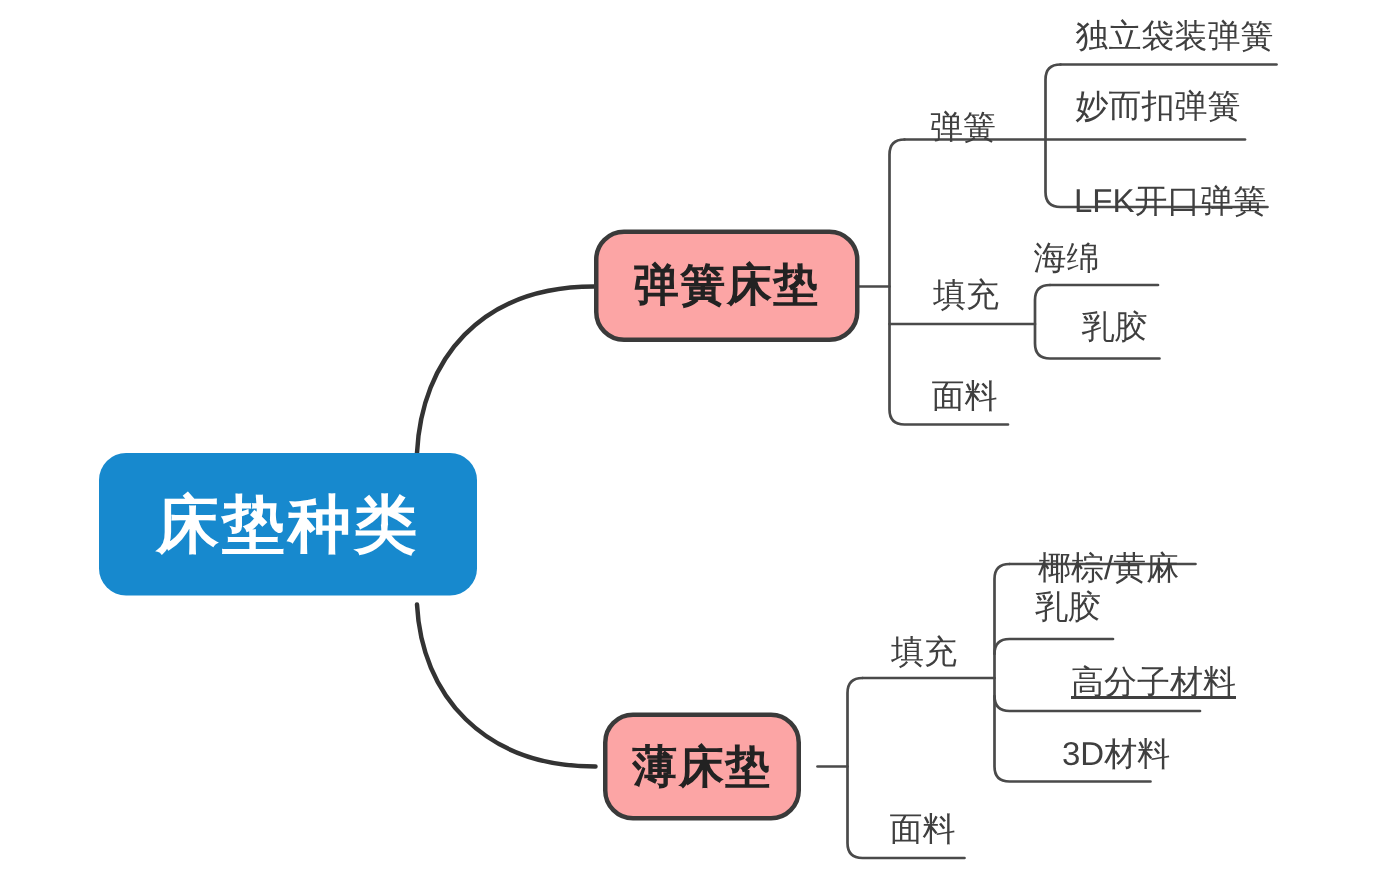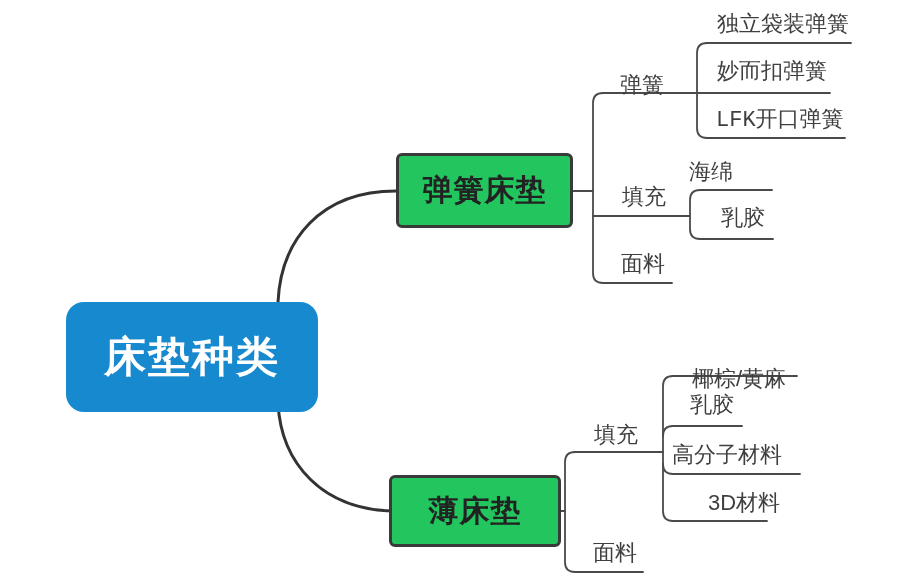--- a/index.html
+++ b/index.html
@@ -7,35 +7,35 @@
     position:relative;
     width:924px;height:585px;
     background:#ffffff;
     font-family:"Liberation Sans","DejaVu Sans",sans-serif;
     overflow:hidden;
   }
   .canvas svg{position:absolute;left:0;top:0;}
   .tree-line{fill:none;stroke:#4a4a4a;stroke-width:1.8;stroke-linecap:round;stroke-linejoin:round;}
   .main-curve{fill:none;stroke:#333333;stroke-width:3;stroke-linecap:round;}
   .root-node{
-    position:absolute;left:66px;top:302px;width:252px;height:110px;
+    position:absolute;left:66px;top:302px;width:252px;height:95px;
     background:#1789CE;border-radius:18px;
     display:flex;align-items:center;justify-content:center;
     color:#ffffff;font-size:42px;font-weight:bold;letter-spacing:2px;
     box-sizing:border-box;
   }
   .topic-node{
     position:absolute;
-    background:#22c55e;border:3px solid #3A3A3A;border-radius:6px;
+    background:#fca5a5;border:3px solid #3A3A3A;border-radius:20px;
     display:flex;align-items:center;justify-content:center;
     color:#222222;font-size:30px;font-weight:bold;letter-spacing:1px;
     box-sizing:border-box;
   }
   .topic-spring{left:396px;top:153px;width:177px;height:75px;}
-  .topic-thin{left:389px;top:475px;width:172px;height:72px;}
+  .topic-thin{left:402px;top:475px;width:132px;height:72px;}
   .label{
     position:absolute;
     color:#3F3F3F;font-size:22px;line-height:1.0;white-space:nowrap;
   }
 </style>
 </head>
 <body>
 
 <div class="canvas">
 
@@ -64,26 +64,26 @@
 
   <div class="root-node">床垫种类</div>
 
   <div class="topic-node topic-spring">弹簧床垫</div>
 
   <div class="topic-node topic-thin">薄床垫</div>
 
   <div class="label" style="left:620px;top:74px;text-align:right;">弹簧</div>
   <div class="label" style="left:717px;top:13px;">独立袋装弹簧</div>
   <div class="label" style="left:717px;top:60px;">妙而扣弹簧</div>
-  <div class="label" style="left:716px;top:110px;font-family:Liberation Mono, monospace;">LFK开口弹簧</div>
+  <div class="label" style="left:716px;top:123px;">LFK开口弹簧</div>
   <div class="label" style="left:622px;top:186px;">填充</div>
   <div class="label" style="left:689px;top:161px;">海绵</div>
   <div class="label" style="left:721px;top:207px;">乳胶</div>
   <div class="label" style="left:621px;top:253px;">面料</div>
 
   <div class="label" style="left:594px;top:424px;">填充</div>
   <div class="label" style="left:692px;top:368px;">椰棕/黄麻</div>
   <div class="label" style="left:690px;top:394px;">乳胶</div>
-  <div class="label" style="left:672px;top:444px;">高分子材料</div>
+  <div class="label" style="left:714px;top:444px;text-decoration:underline;">高分子材料</div>
   <div class="label" style="left:708px;top:492px;">3D材料</div>
   <div class="label" style="left:593px;top:542px;">面料</div>
 
 </div>
 
 </body></html>

